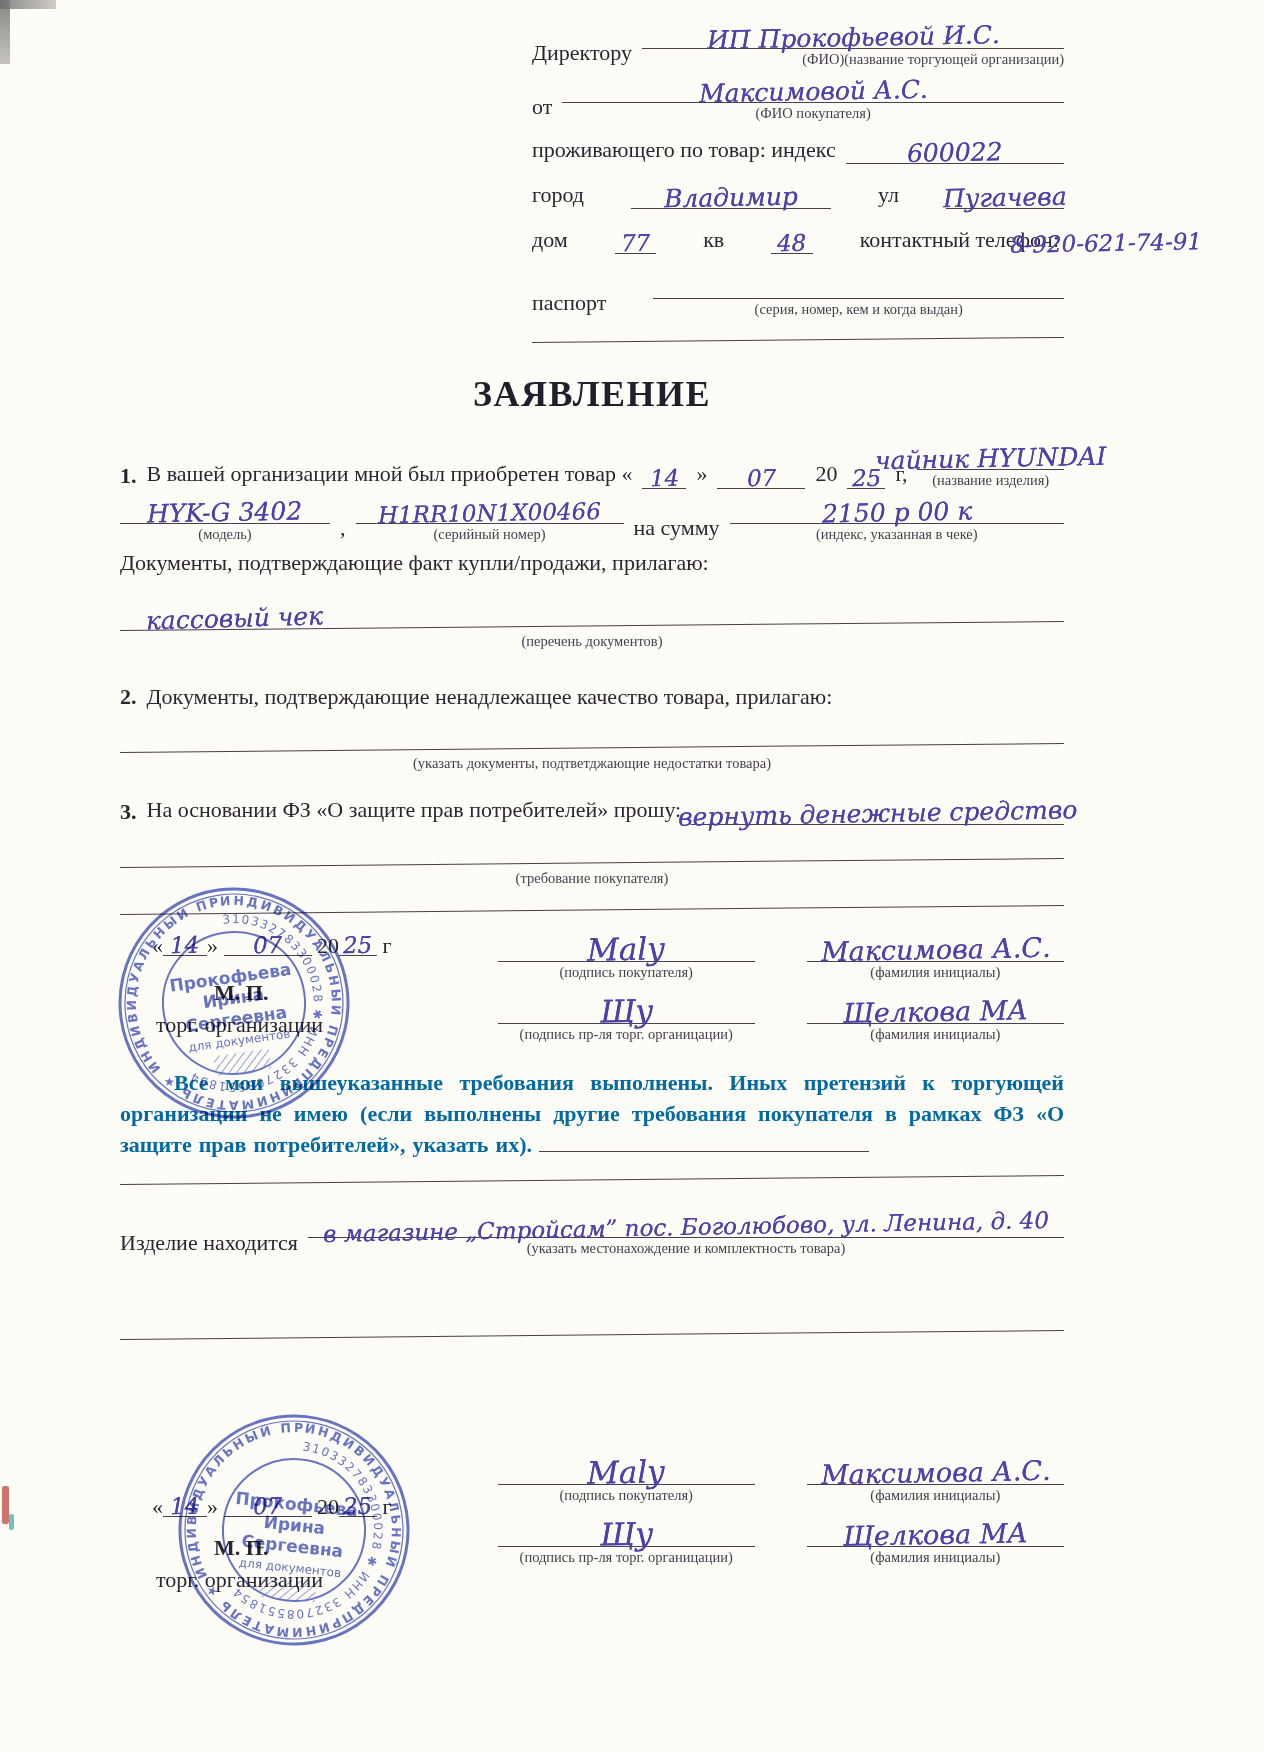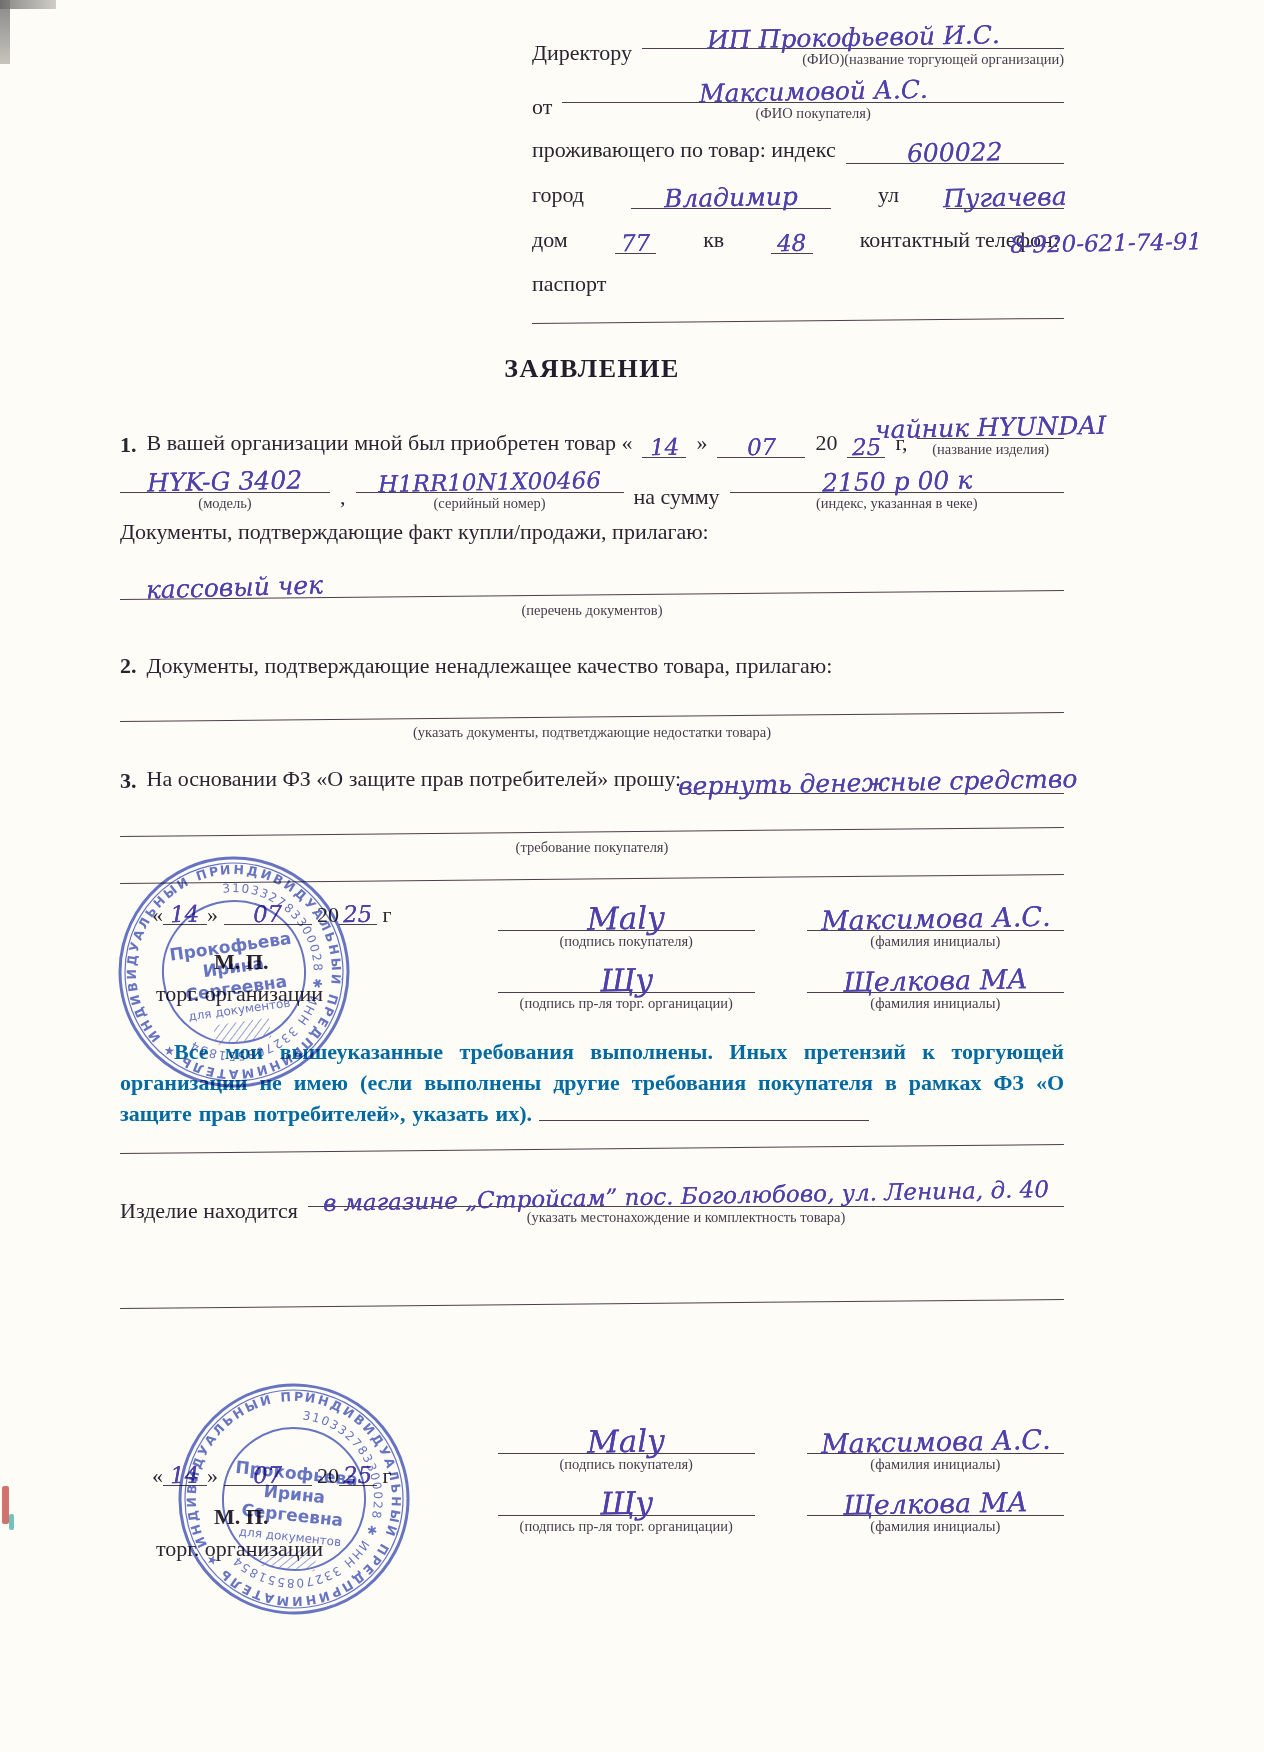--- a/index.html
+++ b/index.html
@@ -65,21 +65,21 @@
   }
   .w-day{width:44px;} .w-mon{width:88px;} .w-yr{width:38px;}
 
   .header-block{margin-left:412px;}
   .mt6{margin-top:6px;} .mt8{margin-top:8px;} .mt14{margin-top:14px;}
   .mt16{margin-top:16px;gap:47px;} .mt22{margin-top:22px;}
   .mt24{margin-top:24px;} .mt26{margin-top:26px;}
   .mt34{margin-top:34px;} .mt40{margin-top:40px;}
 
   .doc-title{
-    text-align:center;font-weight:bold;font-size:26px;
+    text-align:center;font-weight:bold;font-size:36px;
     letter-spacing:1.5px;margin-top:30px;color:#231e2b;
   }
   .num{font-weight:bold;}
   .bold-par{
     margin-top:24px;font-weight:bold;color:#0369a1;
     text-align:justify;line-height:1.42;word-spacing:1.5px;
   }
   .bold-par .indent{display:inline-block;width:54px;}
   .inline-blank{
     display:inline-block;width:330px;border-bottom:1.6px solid var(--line);
@@ -181,20 +181,24 @@
       <span class="lbl">контактный телефон:</span>
       <div class="field f1" style="margin-right:-42px">
         <span class="blank">
           <span class="hw sm">8-920-621-74-91</span>
         </span>
       </div>
     </div>
 
     <div class="row mt16">
       <span class="lbl">паспорт</span>
+      <div class="field f1">
+        <span class="blank"></span>
+        <span class="hint">(серия, номер, кем и когда выдан)</span>
+      </div>
     </div>
 
     <div class="full-line slope mt22"></div>
   </div>
 
   <div class="doc-title">ЗАЯВЛЕНИЕ</div>
 
   <div class="row mt26">
     <span class="num">1.</span>
     <span class="lbl">В вашей организации мной был приобретен товар «</span>

